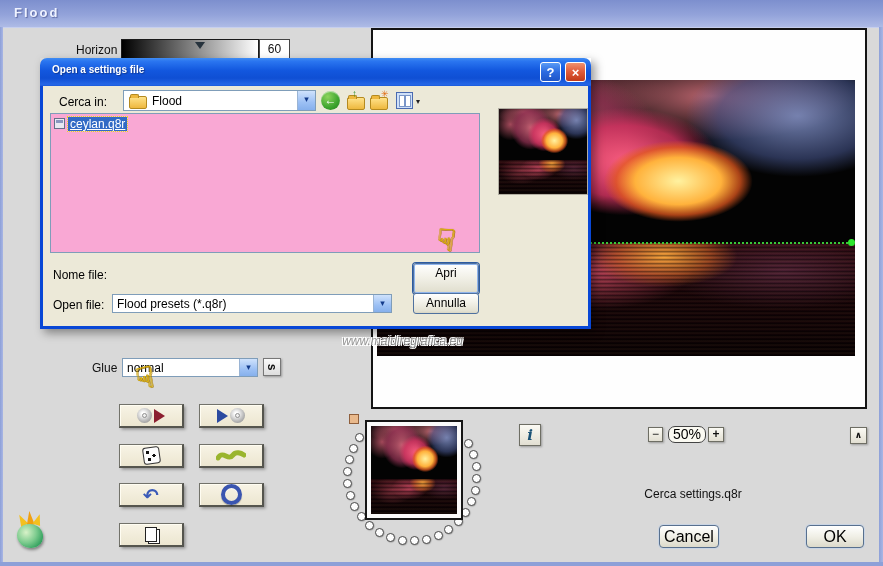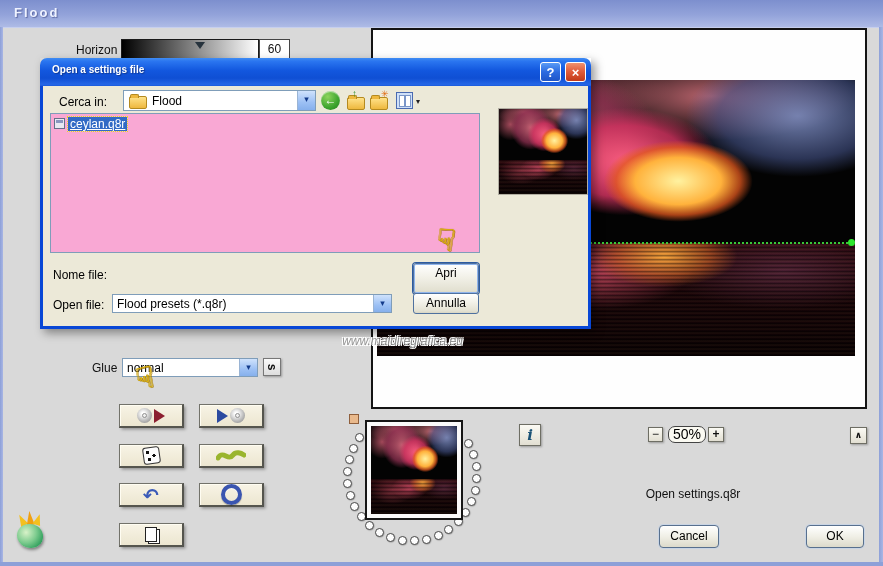--- a/index.html
+++ b/index.html
@@ -155,21 +155,21 @@
   .small-sq{background:linear-gradient(180deg,#fbfaf4,#e2dfd2);border:1px solid #6e6e64;
     box-shadow:1px 1px 2px rgba(0,0,0,.3);text-align:center;box-sizing:border-box;cursor:pointer;color:#111;}
   #info-btn{left:519px;top:424px;width:22px;height:22px;font-family:"DejaVu Serif",serif;
     font-weight:bold;font-style:italic;font-size:15px;line-height:20px;color:#1a5276;}
   #zoom-out{left:648px;top:427px;width:15px;height:15px;font-size:12px;line-height:13px;}
   #zoom-val{left:668px;top:426px;width:38px;height:17px;border:1px solid #444;border-radius:7px;
     background:#fbfaf2;font-size:14px;text-align:center;line-height:15px;box-sizing:border-box;}
   #zoom-in{left:708px;top:427px;width:16px;height:15px;font-size:12px;line-height:13px;font-weight:bold;}
   #collapse-btn{left:850px;top:427px;width:17px;height:17px;font-size:9px;line-height:15px;font-weight:bold;}
   #settings-name{left:627px;top:487px;width:132px;font-size:12px;color:#111;text-align:center;}
-  .foot-btn{position:absolute;width:60px;height:23px;border-radius:4px;font-size:12px;cursor:pointer;
+  .foot-btn{position:absolute;width:60px;height:23px;border-radius:4px;font-size:16px;cursor:pointer;
     background:linear-gradient(180deg,#ffffff,#f0efe6 50%,#dcdacb);
     border:1px solid #58708e;box-shadow:0 0 0 1px #c8d4e4;text-align:center;line-height:21px;box-sizing:border-box;color:#000;}
 
   
   .wm{z-index:20;color:#949494;font-weight:bold;text-align:center;pointer-events:none;
     text-shadow:-1px -1px 0 #fff,1px -1px 0 #fff,-1px 1px 0 #fff,1px 1px 0 #fff;}
   #wm-name{left:327px;top:305px;width:140px;font-size:22px;font-style:italic;letter-spacing:1px;}
   #wm-site{left:305px;top:334px;width:195px;font-size:12px;font-weight:normal;font-style:italic;}
   .hand{z-index:30;font-size:30px;color:#f2c100;pointer-events:none;
     text-shadow:0 0 1px #7a5800,1px 1px 0 #a87c00,-1px 0 0 #caa200;}
@@ -347,21 +347,21 @@
           <div class="fa-ripples" style="height:40%"></div>
         </div>
     </div>
   </div>
 
   <div class="abs small-sq" id="info-btn">i</div>
   <div class="abs small-sq" id="zoom-out">−</div>
   <div class="abs" id="zoom-val">50%</div>
   <div class="abs small-sq" id="zoom-in">+</div>
   <div class="abs small-sq" id="collapse-btn">∧</div>
-  <div class="abs" id="settings-name">Open settings.q8r</div>
+  <div class="abs" id="settings-name">Cerca settings.q8r</div>
   <div class="foot-btn" style="left:659px;top:525px;">Cancel</div>
   <div class="foot-btn" style="left:806px;top:525px;width:58px;">OK</div>
 
   <div class="abs wm" id="wm-site">www.maidiregrafica.eu</div>
   <div class="abs hand" id="hand-apri">☟</div>
   <div class="abs hand" id="hand-glue">☟</div>
 
 </div>
 
 </body></html>

